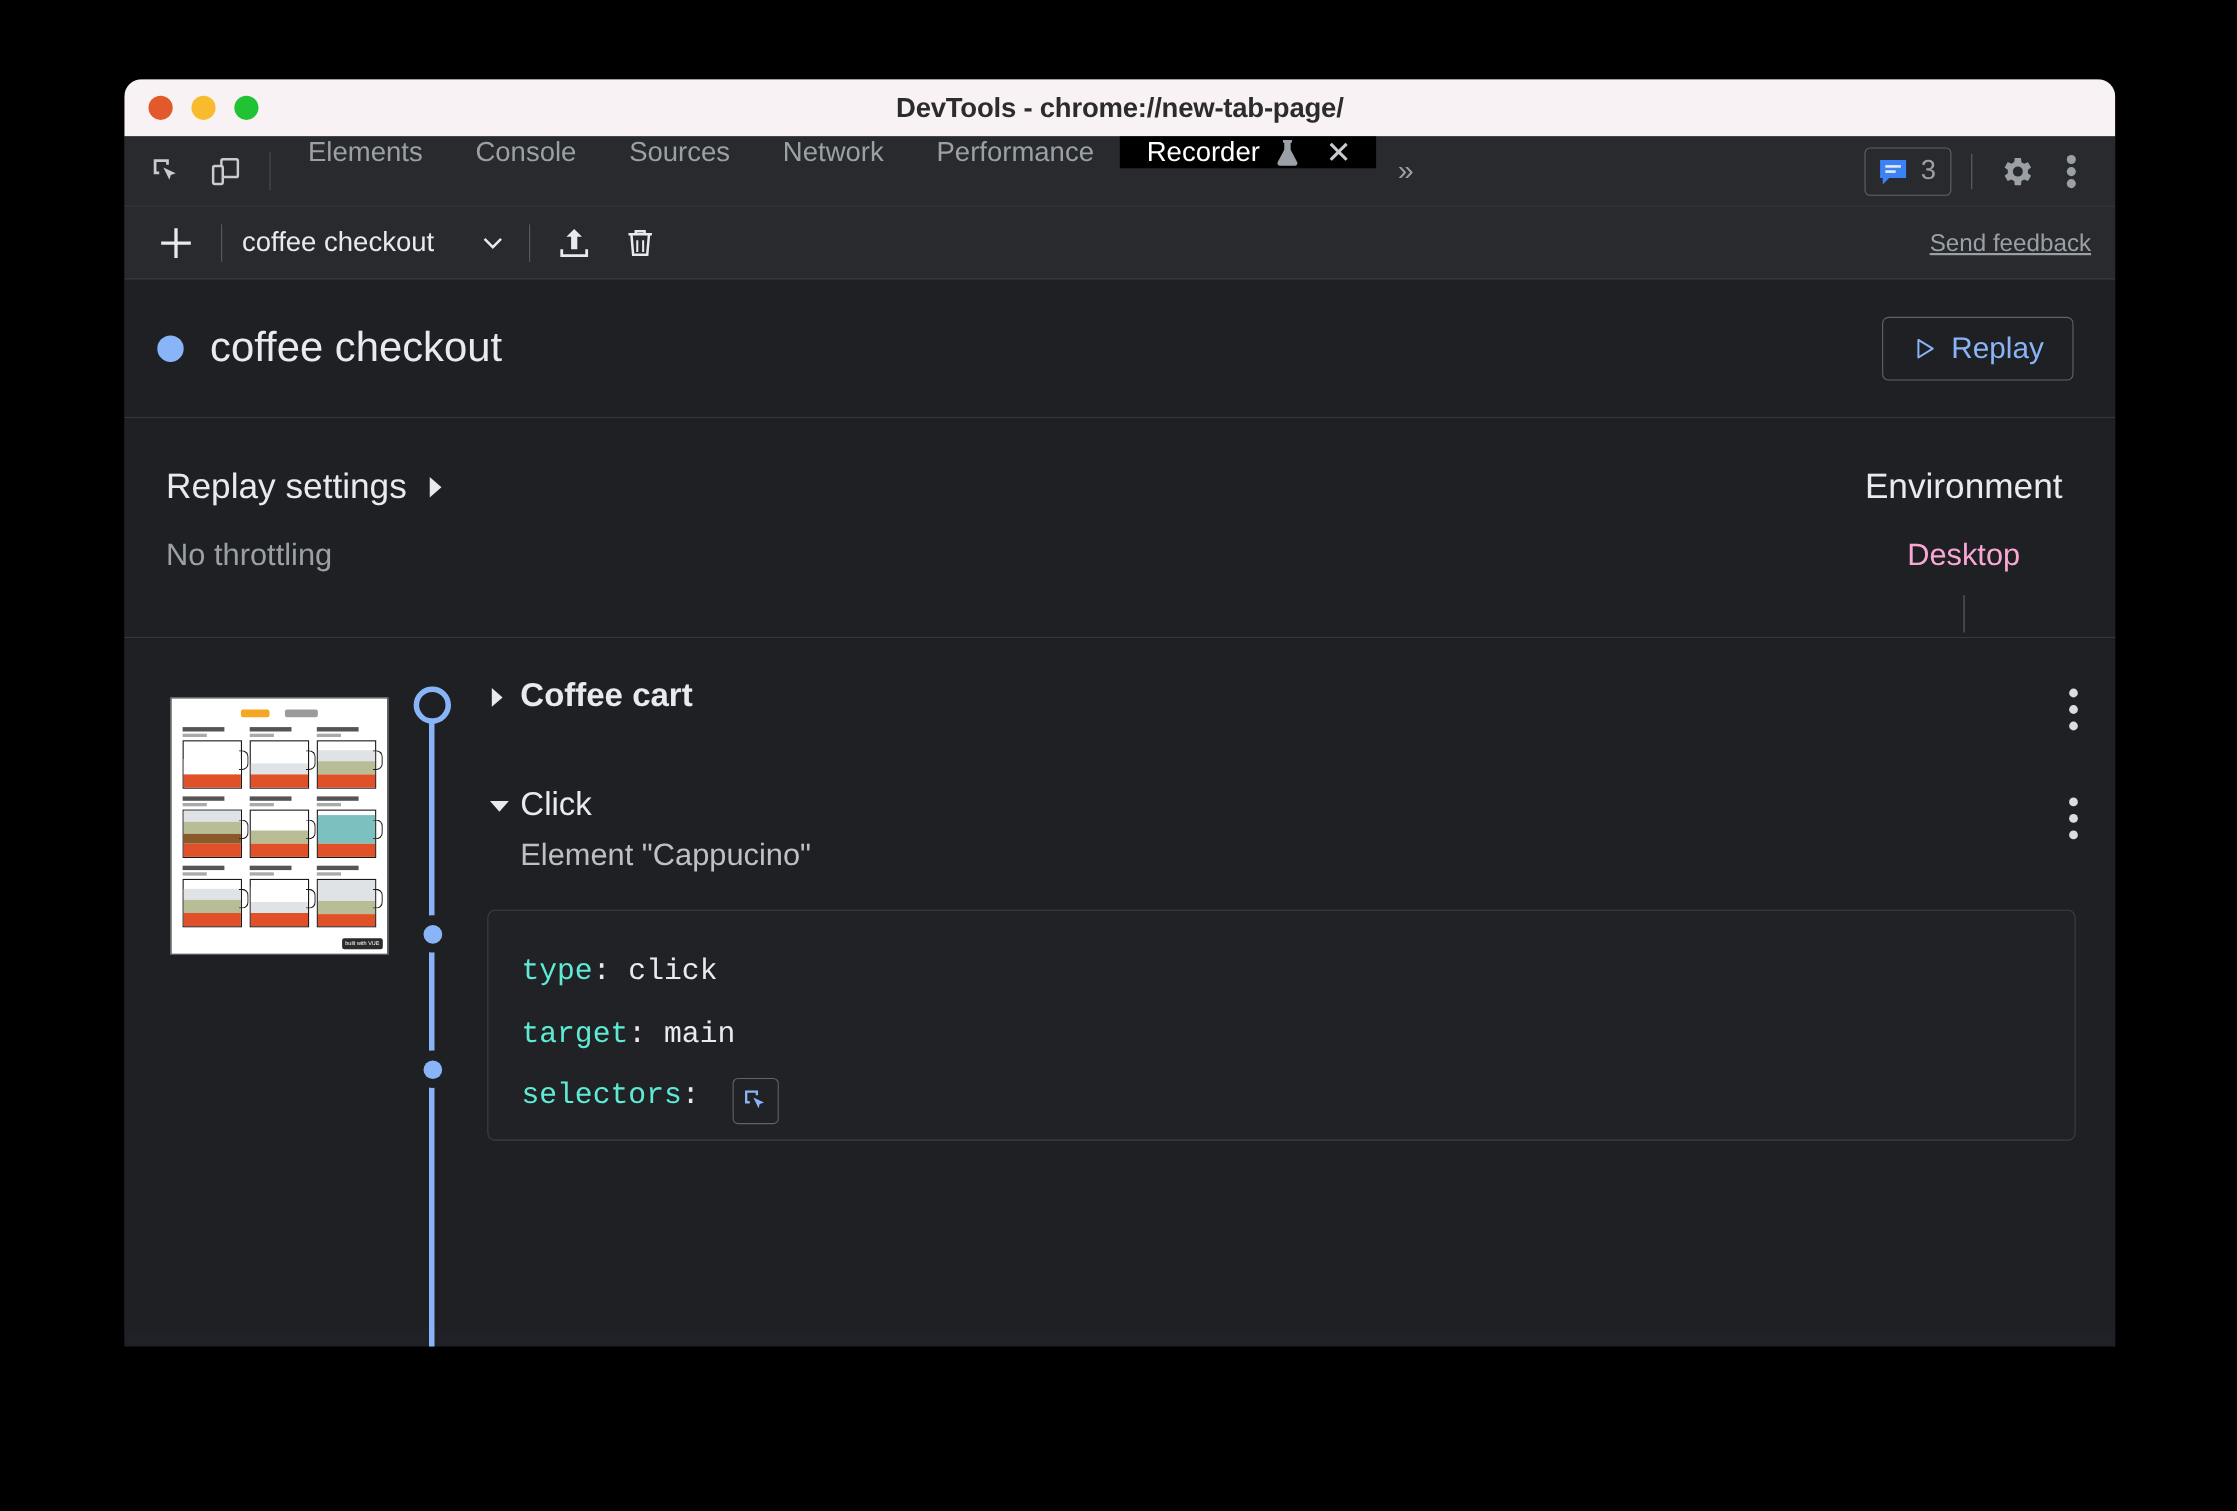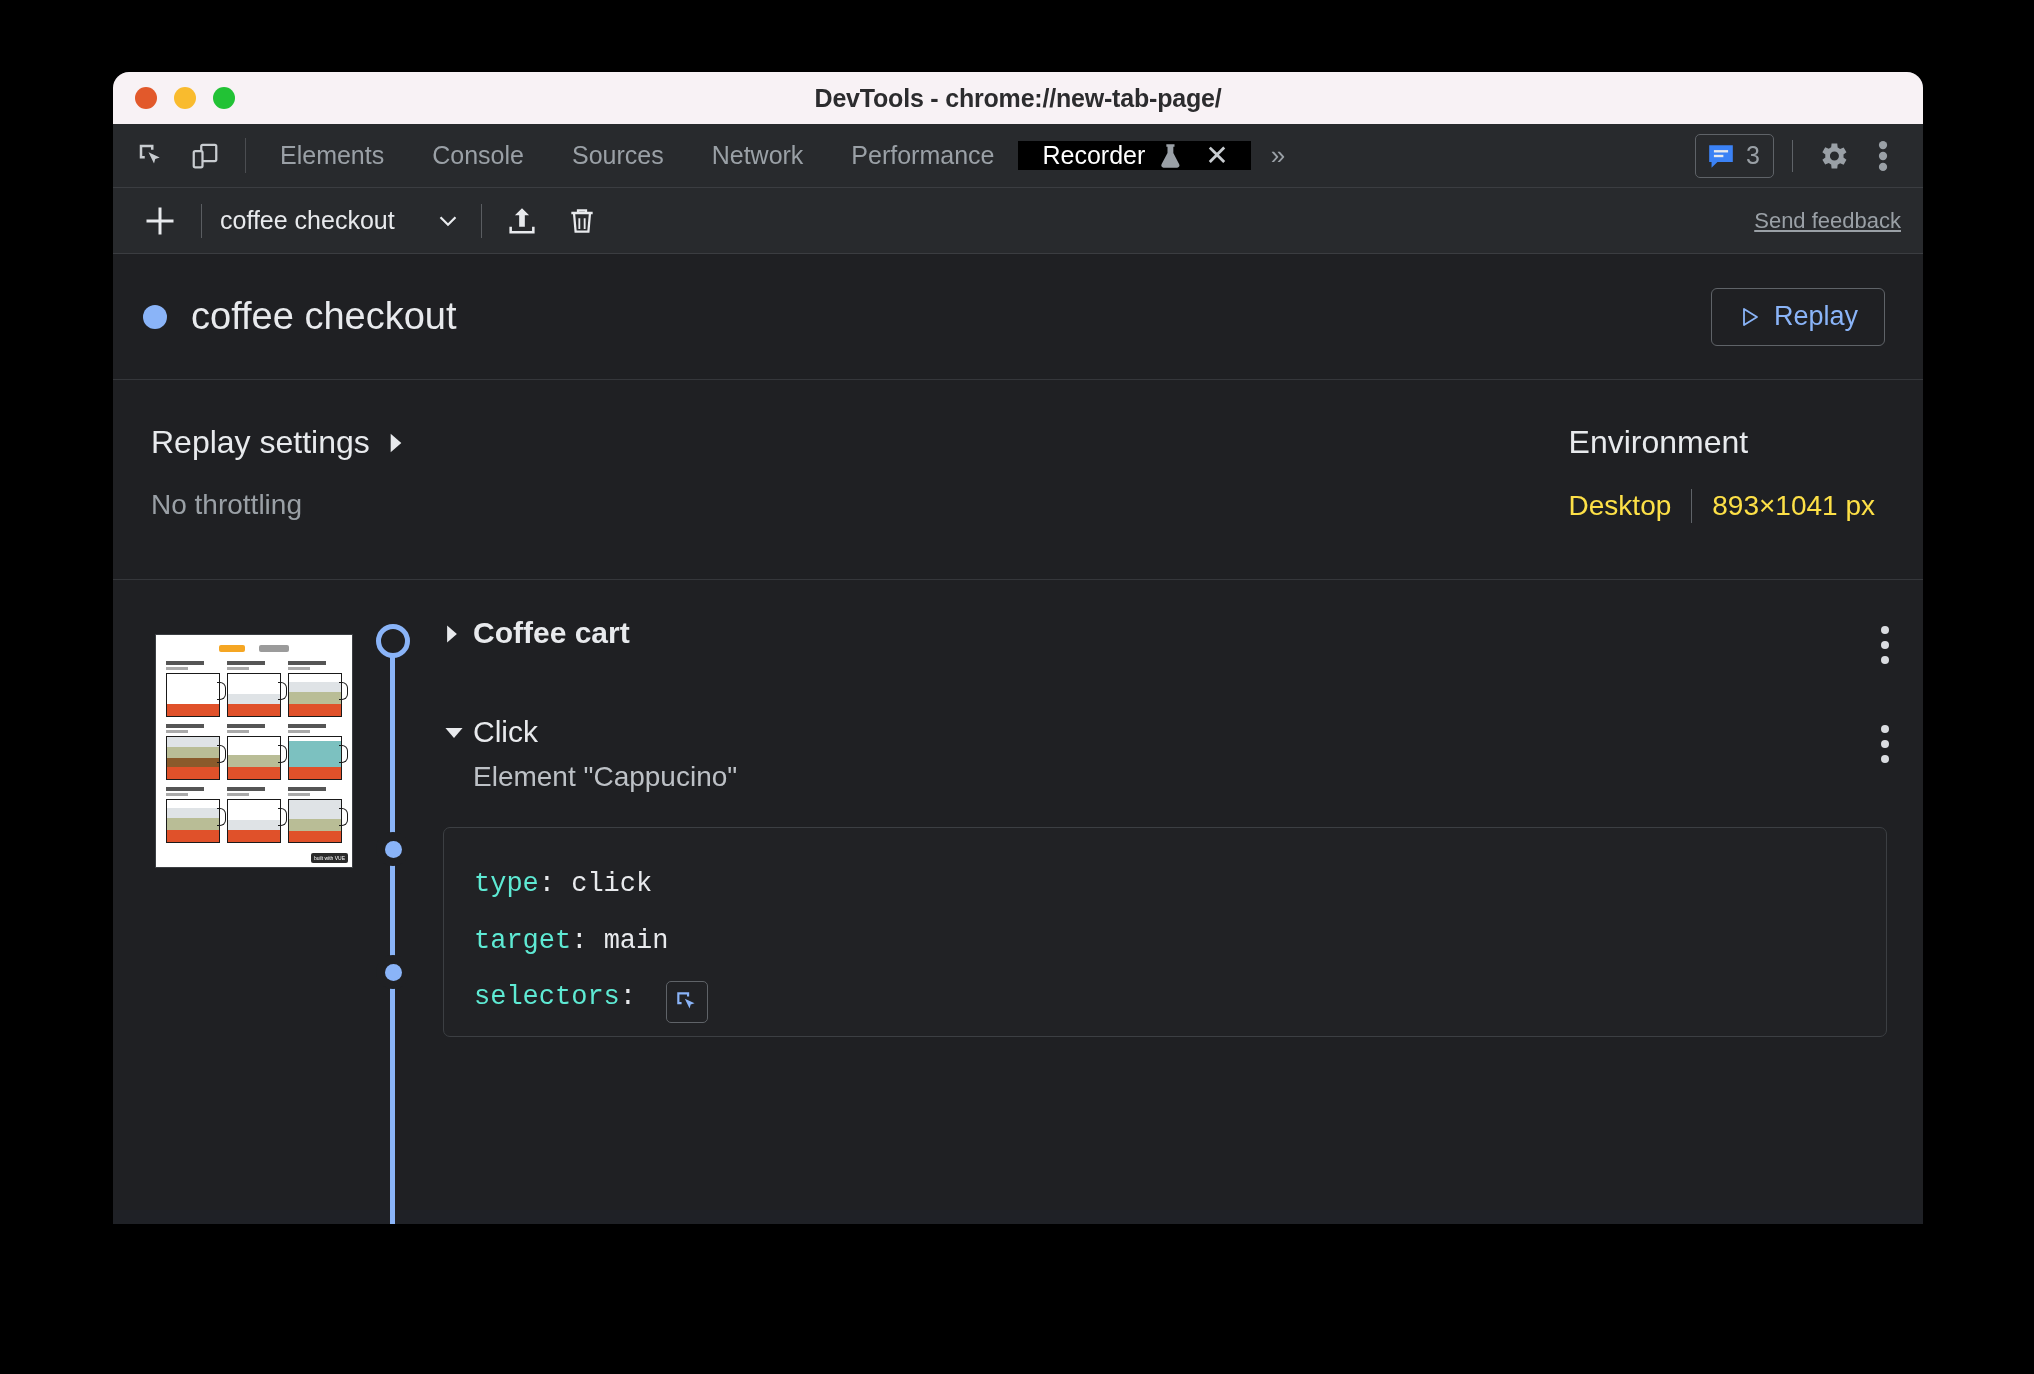--- a/index.html
+++ b/index.html
@@ -58,21 +58,21 @@
   .tool-icons {
     display: flex; align-items: center;
     padding: 0 8px 0 16px; gap: 10px;
   }
   .icon-btn {
     width: 44px; height: 44px;
     display: flex; align-items: center; justify-content: center;
     border-radius: 4px;
   }
   .vsep { width: 1px; background: #4b4d51; margin: 14px 10px; }
-  .tabs { display: flex; align-items: center; }
+  .tabs { display: flex; align-items: flex-start; }
   .tab {
     display: flex; align-items: center;
     padding: 0 24px;
     font-size: 25px;
     color: #9aa0a6;
     white-space: nowrap;
   }
   .tab.active {
     background: #000;
     color: #ffffff;
@@ -163,21 +163,21 @@
     border-bottom: 1px solid #35373b;
   }
   .settings-left { }
   .settings-label {
     display: flex; align-items: center; gap: 16px;
     font-size: 32px; color: #e8eaed;
   }
   .settings-sub { margin-top: 28px; font-size: 28px; color: #9aa0a6; }
   .settings-right { margin-left: auto; text-align: left; }
   .env-label { font-size: 32px; color: #e8eaed; }
-  .env-vals { margin-top: 28px; display: flex; align-items: center; gap: 20px; font-size: 28px; color: #fde047; }
+  .env-vals { margin-top: 28px; display: flex; align-items: center; gap: 20px; font-size: 28px; color: #f9a8d4; flex-direction: column; }
   .env-pipe { width: 1px; height: 34px; background: #5f6368; }
 
   
   .steps-area {
     position: relative;
     background: #1f2023;
     height: 630px;
     display: flex;
     padding-top: 30px;
   }

